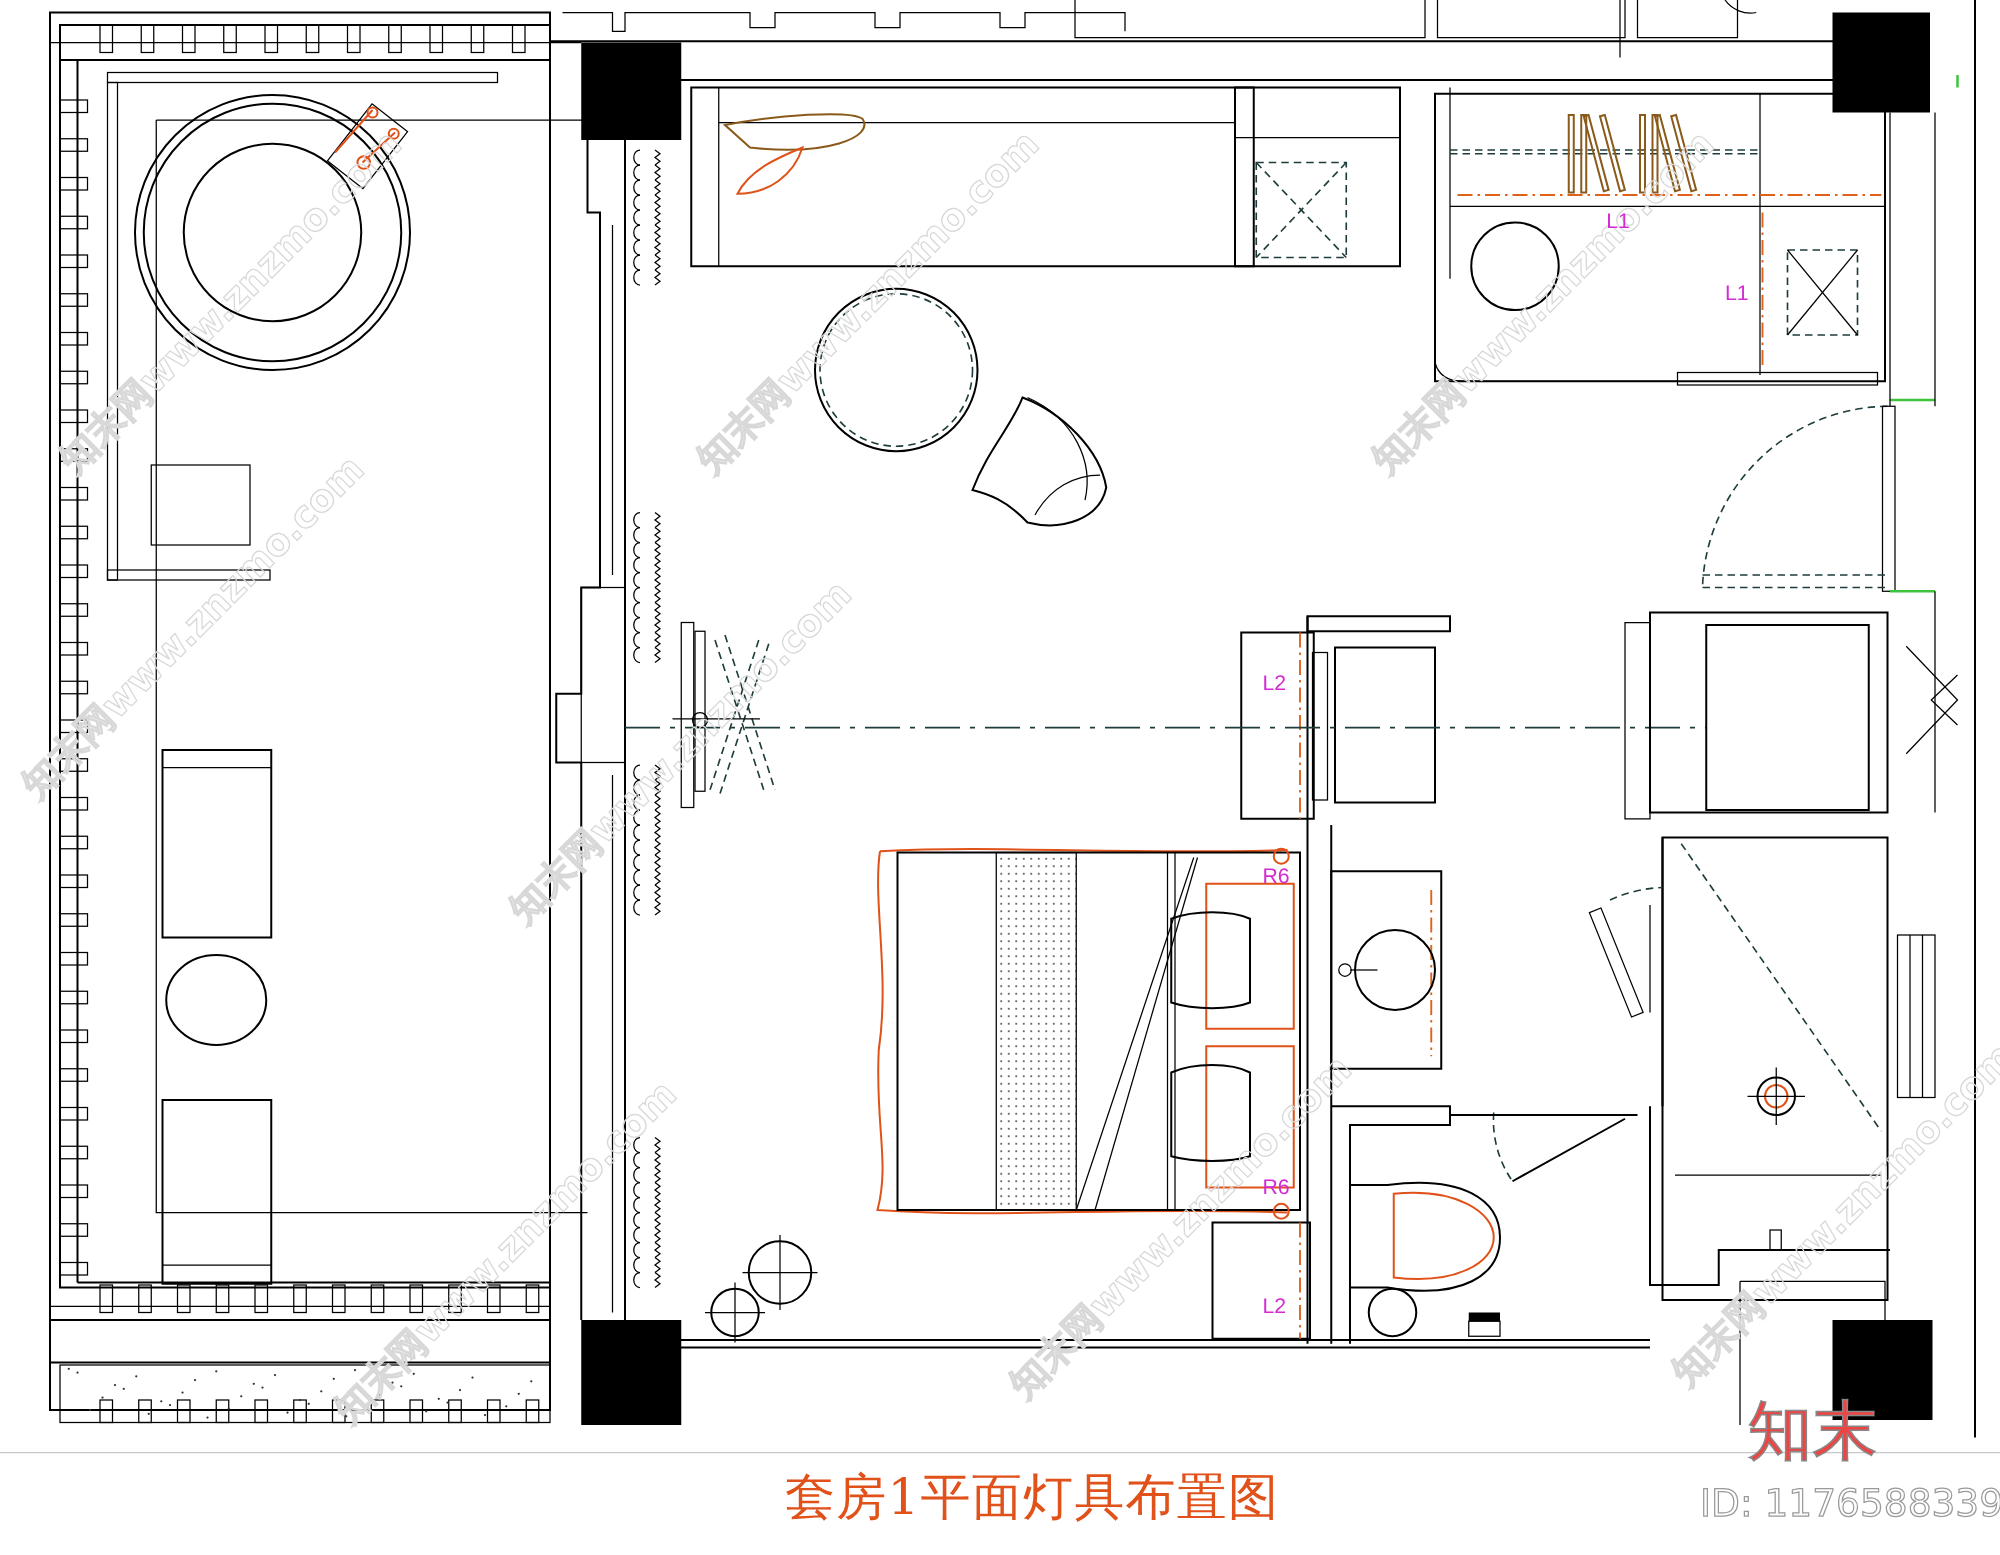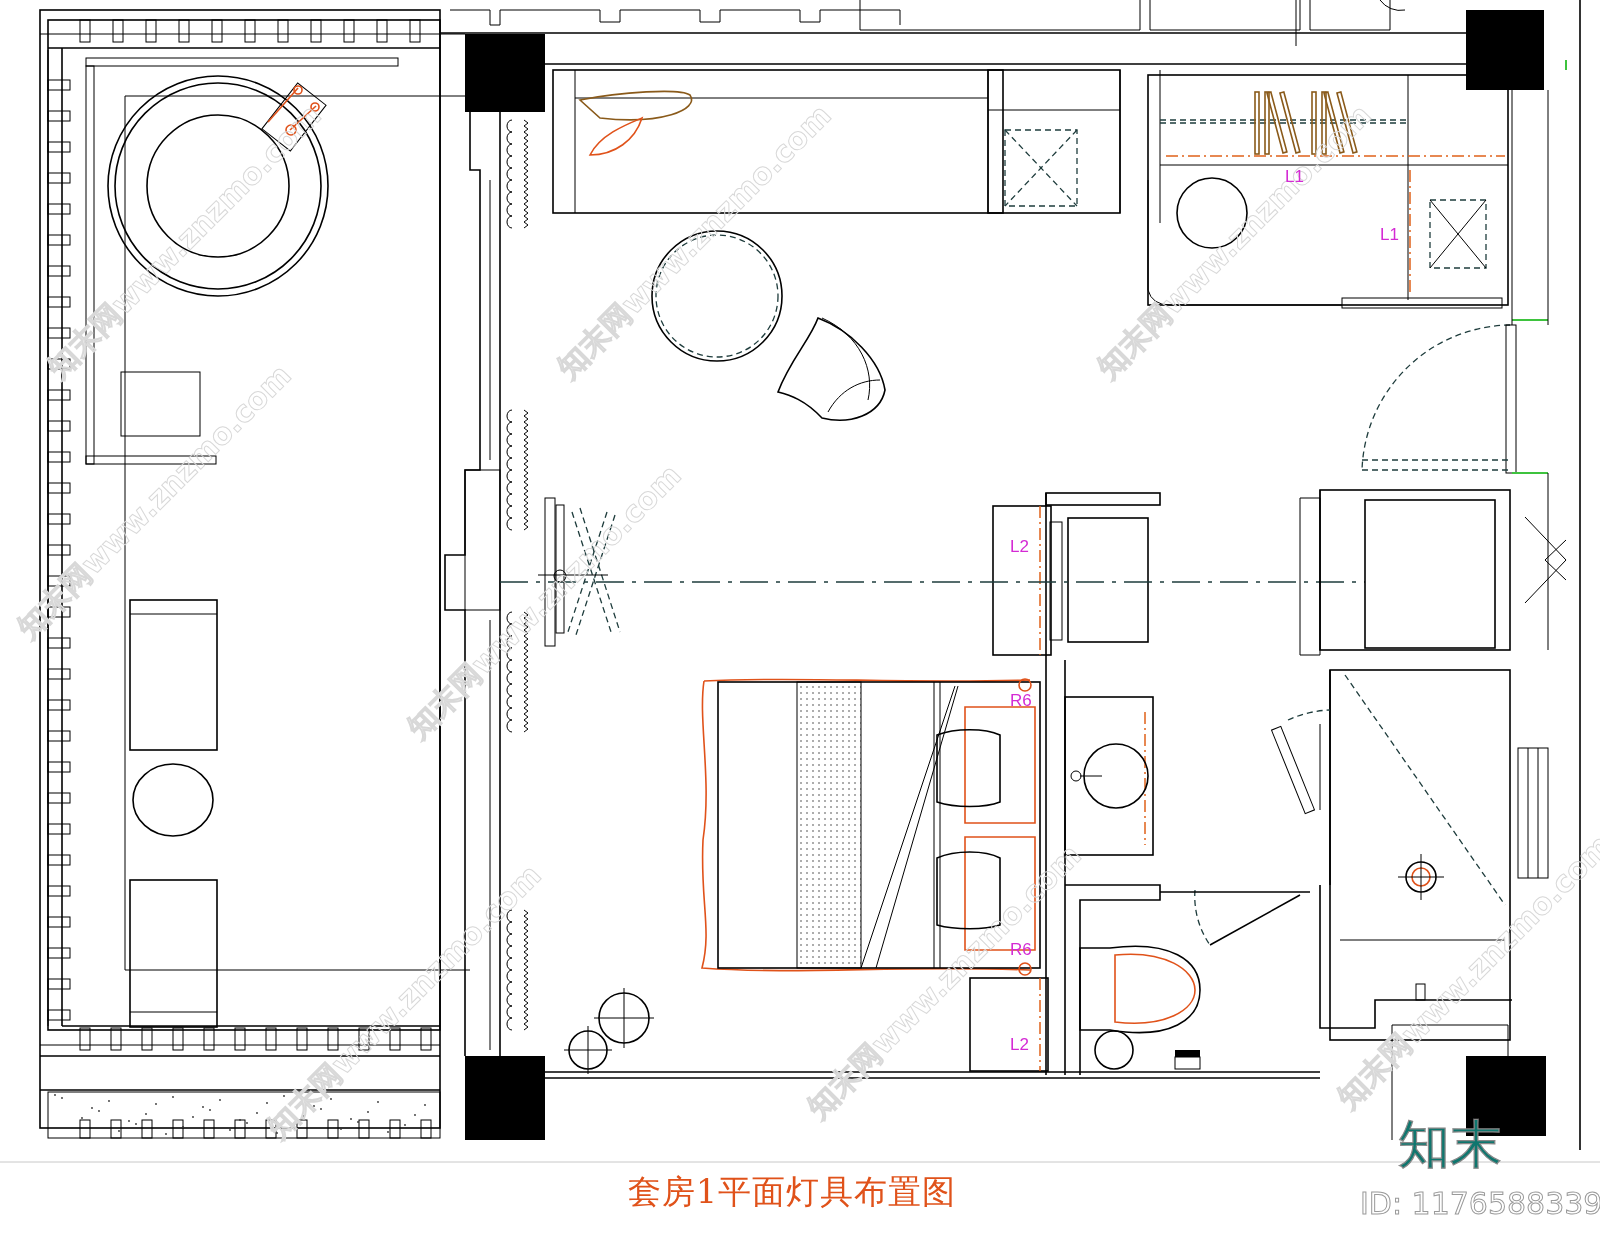--- a/index.html
+++ b/index.html
@@ -9,23 +9,23 @@
   .wt { fill: none; stroke: #000; stroke-width: 1; }
   .blk { fill: #000; }
   .orange { fill: none; stroke: #e0521a; stroke-width: 1.6; }
   .brown { fill: none; stroke: #8a5a1a; stroke-width: 1.6; }
   .dashed { fill: none; stroke: #1e3c3c; stroke-width: 1.3; stroke-dasharray: 6 4; }
   .dashdot { fill: none; stroke: #e0621a; stroke-width: 1.5; stroke-dasharray: 12 4 2 4; }
   .axis { fill: none; stroke: #1e3c3c; stroke-width: 1.4; stroke-dasharray: 28 8 4 8; }
   .green { fill: none; stroke: #3ec33e; stroke-width: 2; }
   .label-mag { fill: #d42ad4; font-family: "Liberation Sans", sans-serif; font-size: 17px; }
   .wm { fill: none; stroke: #d8d8d8; stroke-width: 1; font-family: "DejaVu Sans", sans-serif; font-size: 30px; font-weight: bold; }
-  .title { position: absolute; left: 628px; top: 1170px; font-family: "DejaVu Serif", serif; font-size: 33px; color: #e0521a; letter-spacing: 1px; white-space: nowrap; }
+  .title { position: absolute; left: 628px; top: 1170px; font-family: "DejaVu Serif", serif; font-size: 40px; color: #e0521a; letter-spacing: 1px; white-space: nowrap; }
   .id-label { position: absolute; left: 1360px; top: 1186px; font-family: "DejaVu Sans", sans-serif; font-size: 30px; color: #fff; -webkit-text-stroke: 1px #9a9a9a; white-space: nowrap; }
-  .logo { position: absolute; left: 1398px; top: 1110px; font-family: "DejaVu Sans", sans-serif; font-size: 52px; color: #0f766e; -webkit-text-stroke: 1.2px #888; white-space: nowrap; }
+  .logo { position: absolute; left: 1398px; top: 1110px; font-family: "DejaVu Sans", sans-serif; font-size: 52px; color: #ef4444; -webkit-text-stroke: 1.2px #888; white-space: nowrap; }
   .dots { fill: #333; }
 </style>
 </head>
 <body>
 
 <svg id="plan" viewBox="0 0 1600 1244" xmlns="http://www.w3.org/2000/svg">
 
   <g>
     <rect class="w" x="40" y="10" width="400" height="1118"></rect>
     <rect class="w" x="48" y="20" width="392" height="1010"></rect>

